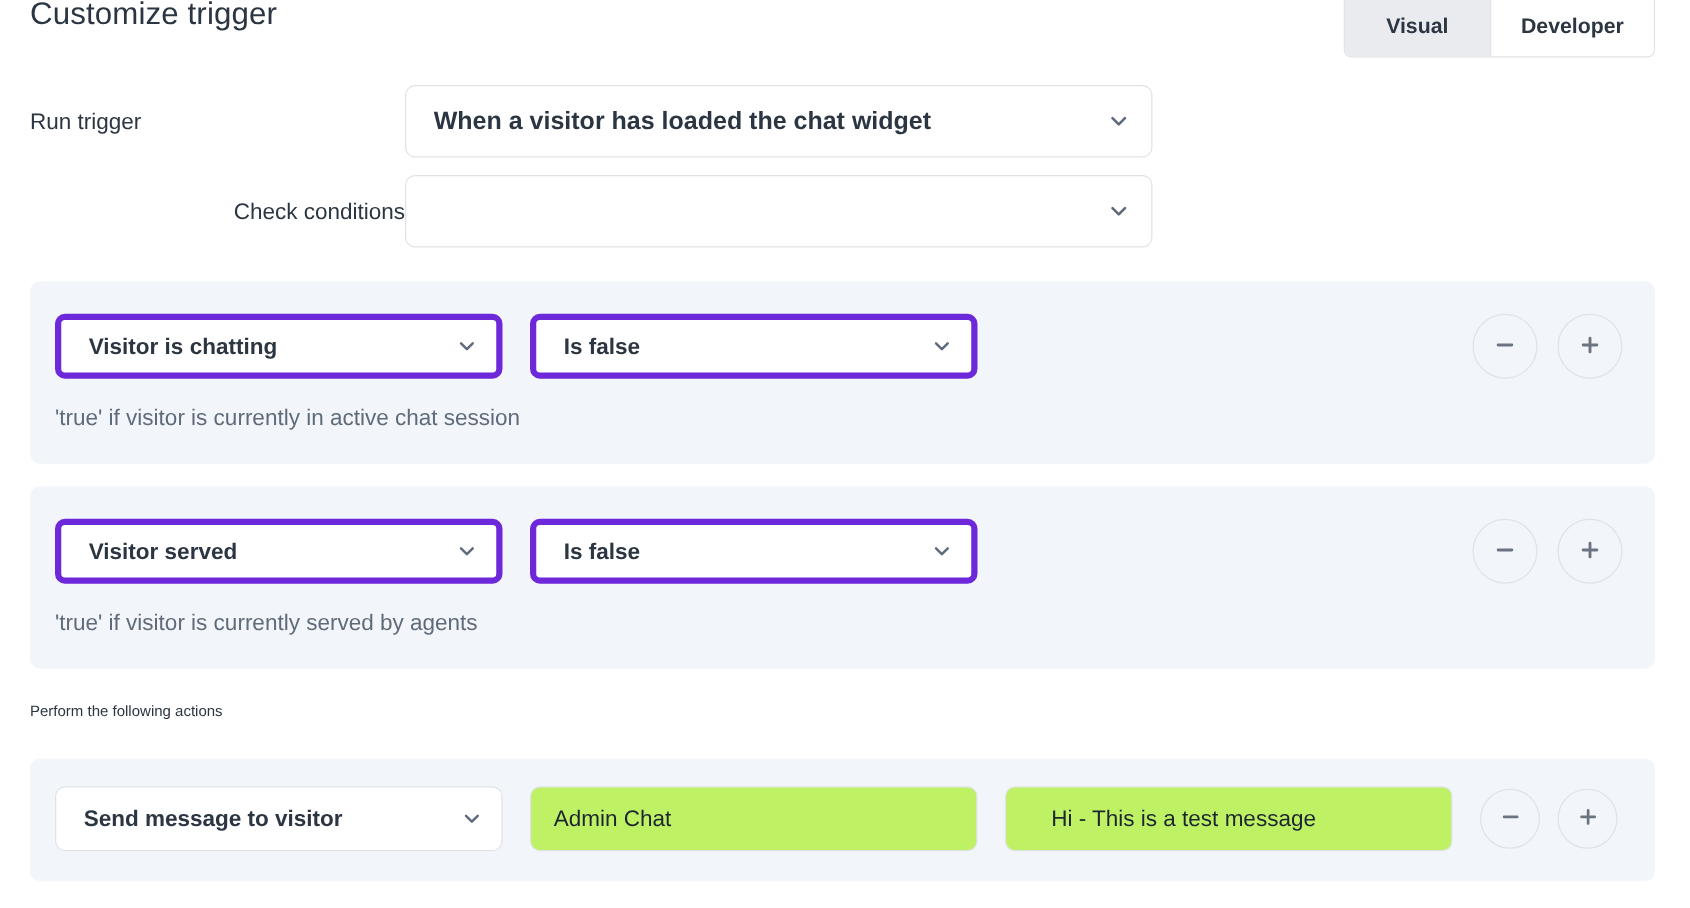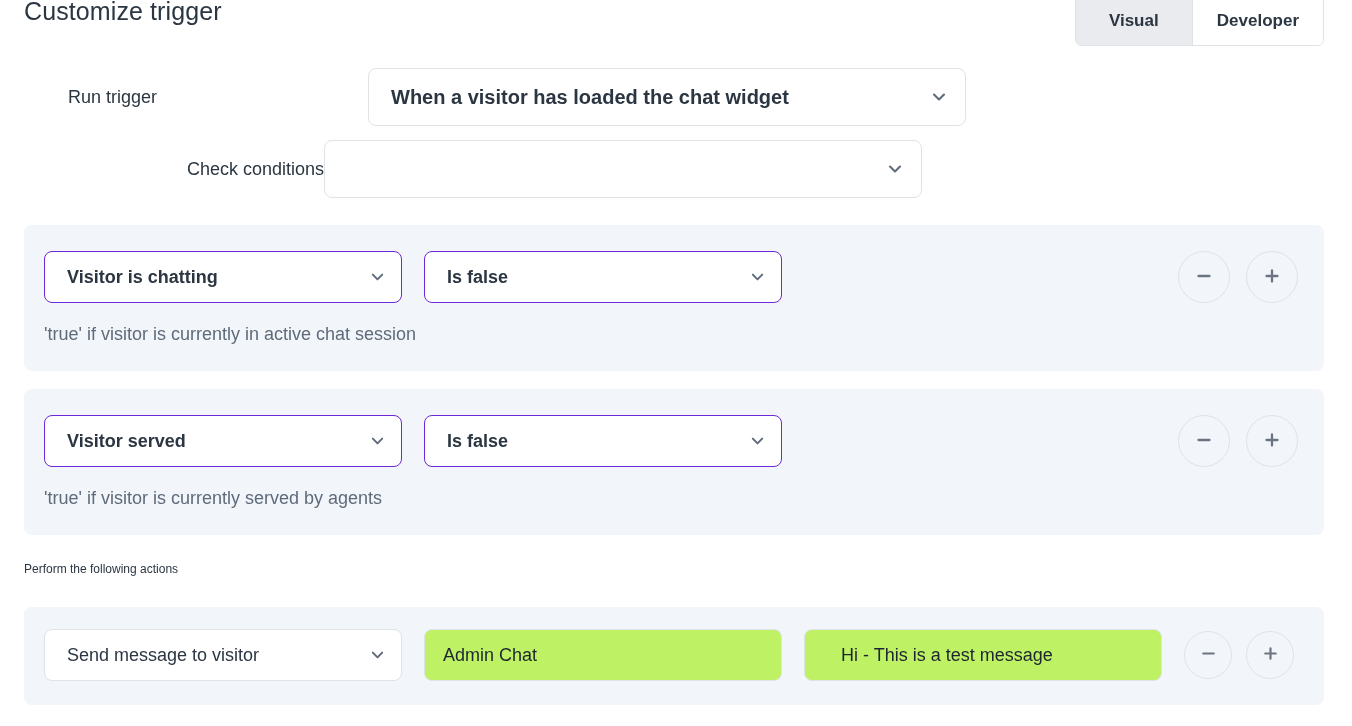--- a/index.html
+++ b/index.html
@@ -64,21 +64,21 @@
   }
 
   
   .form-row {
     position: absolute;
     left: 24px;
     right: 24px;
     display: flex;
     align-items: center;
   }
-  .form-row.run-trigger { top: 68px; margin-left: 44px; }
+  .form-row.run-trigger { top: 68px; }
   .form-row.check-conditions { top: 140px; text-align: right; }
 
   .field-label {
     width: 300px;
     font-size: 18px;
     font-weight: 400;
     color: #2b3642;
     line-height: 26px;
     flex: none;
   }
@@ -130,21 +130,21 @@
   .panel-inner {
     position: relative;
     height: 100%;
   }
 
   .cond-select {
     position: absolute;
     top: 26px;
     height: 52px;
     background: #ffffff;
-    border: 1px solid #6d28d9;
+    border: 5px solid #6d28d9;
     border-radius: 8px;
     box-sizing: border-box;
     display: flex;
     align-items: center;
     padding: 0 42px 0 22px;
     font-size: 18px;
     font-weight: bold;
     color: #2b3642;
     cursor: pointer;
     white-space: nowrap;
@@ -222,21 +222,21 @@
     width: 358px;
     height: 52px;
     background: #ffffff;
     border: 1px solid #dfe3e8;
     border-radius: 8px;
     box-sizing: border-box;
     display: flex;
     align-items: center;
     padding: 0 40px 0 22px;
     font-size: 18px;
-    font-weight: normal;
+    font-weight: bold;
     color: #2b3642;
     cursor: pointer;
     white-space: nowrap;
     overflow: hidden;
   }
   .act-select .chev {
     position: absolute;
     right: 16px;
     top: 50%;
     transform: translateY(-50%);

